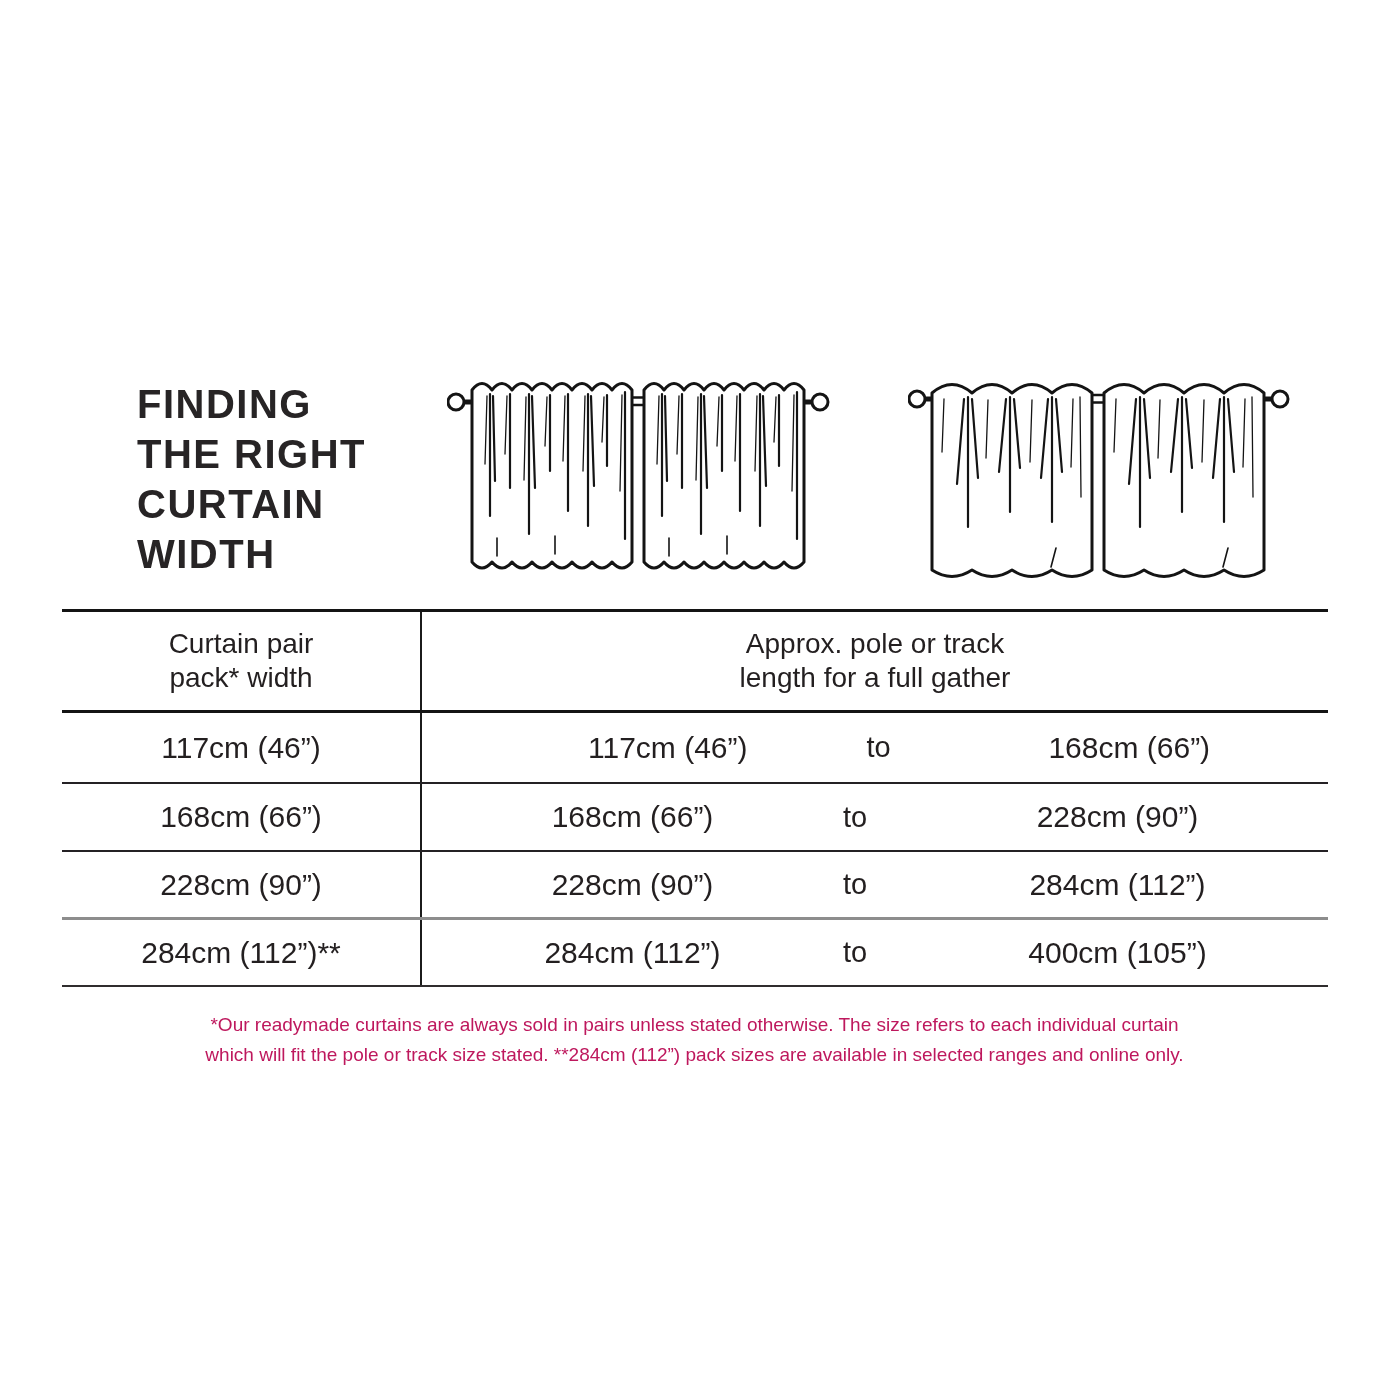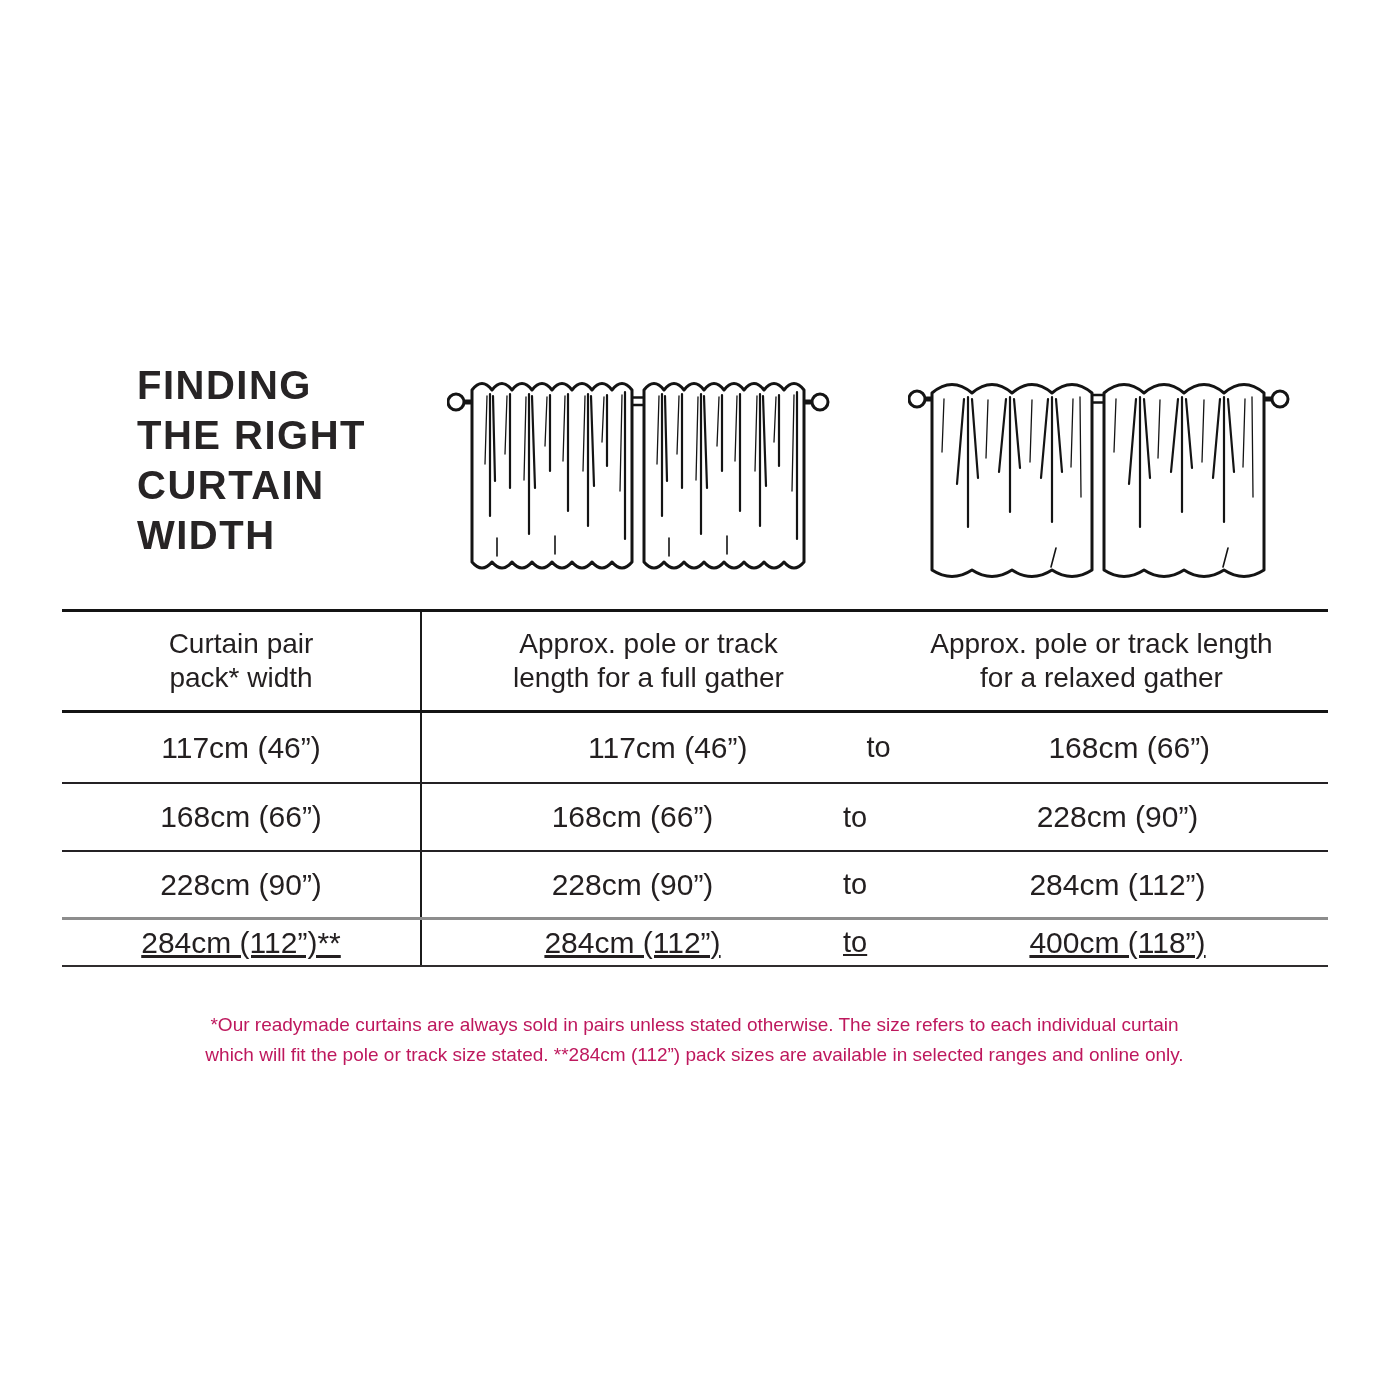--- a/index.html
+++ b/index.html
@@ -1,38 +1,38 @@
 <!DOCTYPE html>
 <html><head>
 <meta charset="utf-8">
 <style>
   html,body{margin:0;padding:0;}
   body{
     width:1389px;height:1389px;background:#ffffff;position:relative;
     font-family:"Liberation Sans", sans-serif;color:#231f20;overflow:hidden;
   }
   .title{
-    position:absolute;left:137px;top:360px;
+    position:absolute;left:137px;top:379px;
     font-size:40px;line-height:50px;font-weight:700;letter-spacing:1.5px;
     color:#272425;white-space:pre-line;
   }
   .illus{position:absolute;}
   .illus-full{left:447px;top:376px;width:384px;height:204px;}
   .illus-relaxed{left:908px;top:372px;width:382px;height:214px;}
 
   .size-table{
     position:absolute;left:62px;top:609px;width:1266px;
     border-top:3px solid #141414;box-sizing:border-box;
   }
   .t-row{display:grid;grid-template-columns:360px 1fr;box-sizing:border-box;}
   .t-head{height:101px;border-bottom:3px solid #141414;}
   .r1{height:71px;border-bottom:2px solid #242124;gap:47px;}
   .r2{height:68px;border-bottom:2px solid #242124;}
   .r3{height:68px;border-bottom:3px solid #8d8d8d;}
-  .r4{height:47px;border-bottom:2px solid #302d2e;text-decoration:underline;}
+  .r4{height:67px;border-bottom:2px solid #302d2e;}
   .c-left{
     display:flex;align-items:center;justify-content:center;text-align:center;
     border-right:2px solid #1b1b1b;box-sizing:border-box;height:100%;
   }
   .c-right{display:flex;align-items:center;height:100%;}
   .th-txt{font-size:28px;line-height:34px;white-space:pre-line;text-align:center;color:#231f20;}
   .c-right .half{flex:1;display:flex;align-items:flex-end;justify-content:center;}
   .cell-val{font-size:30px;color:#231f20;}
   .c-right .val{flex:1;text-align:center;}
   .c-right .to-word{width:64px;text-align:left;font-size:29px;color:#231f20;}
@@ -99,24 +99,20 @@
   <div class="t-row t-head">
     <div class="c-left">
       <span class="th-txt">Curtain pair
 pack* width</span>
     </div>
     <div class="c-right">
       <div class="half">
         <span class="th-txt">Approx. pole or track
 length for a full gather</span>
       </div>
-      <div class="half">
-        <span class="th-txt">Approx. pole or track length
-for a relaxed gather</span>
-      </div>
     </div>
   </div>
 
   <div class="t-row r1">
     <div class="c-left">
         <span class="cell-val">117cm (46”)</span>
       </div>
     <div class="c-right">
       <span class="val cell-val">117cm (46”)</span>
       <span class="to-word">to</span>
@@ -146,20 +142,20 @@
     </div>
   </div>
 
   <div class="t-row r4">
     <div class="c-left">
         <span class="cell-val">284cm (112”)**</span>
       </div>
     <div class="c-right">
       <span class="val cell-val">284cm (112”)</span>
       <span class="to-word">to</span>
-      <span class="val cell-val">400cm (118”)</span>
+      <span class="val cell-val">400cm (105”)</span>
     </div>
   </div>
 
 </div>
 
 <div class="footnote">*Our readymade curtains are always sold in pairs unless stated otherwise. The size refers to each individual curtain
 which will fit the pole or track size stated. **284cm (112”) pack sizes are available in selected ranges and online only.</div>
 
 </body></html>

